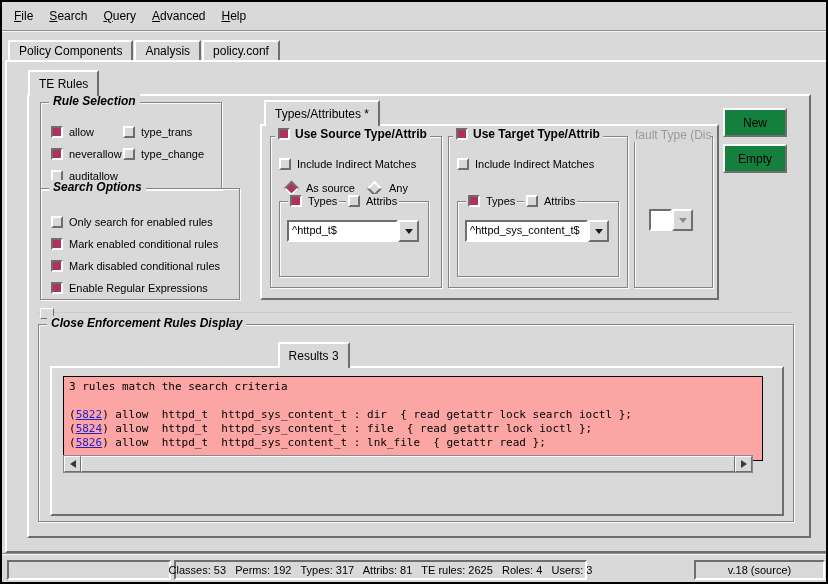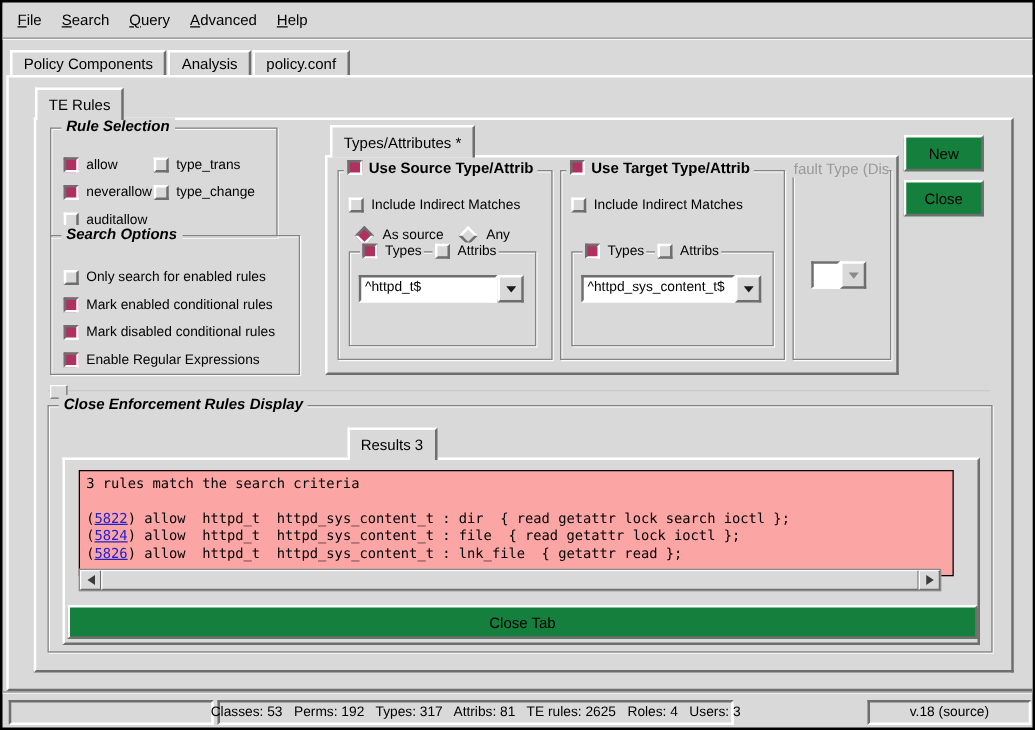--- a/index.html
+++ b/index.html
@@ -225,21 +225,21 @@
     <span class="group-label-disabled">fault Type (Disa</span>
     <div class="combo" style="left:14px;top:72px;width:44px;">
       <span class="combo-entry"></span>
       <span class="combo-btn">
           <span class="arr-down dis"></span>
         </span>
     </div>
   </div>
 
   <div class="button" style="left:721px;top:106px;width:60px;height:25px;">New</div>
-  <div class="button" style="left:721px;top:142px;width:60px;height:25px;">Close</div>
+  <div class="button" style="left:721px;top:142px;width:60px;height:25px;">Empty</div>
 
   <div class="sash-line" style="left:36px;top:310px;width:754px;"></div>
   <div class="sash" style="left:38px;top:306px;width:12px;height:9px;"></div>
 
   <div class="group etched" style="left:36px;top:322px;width:754px;height:196px;">
     <span class="group-label">Close Enforcement Rules Display</span>
   </div>
 
   <div class="tab-row" style="left:50px;top:340px;">
     <div class="tab">Empty Tab</div>
@@ -260,20 +260,19 @@
   <div class="hscroll" style="left:61px;top:453px;width:688px;height:16px;">
     <span class="scroll-arrow">
         <span class="tri-left"></span>
       </span>
     <span class="scroll-thumb"></span>
     <span class="scroll-arrow">
         <span class="tri-right"></span>
       </span>
   </div>
 
-  <div class="button" style="left:52px;top:482px;width:724px;height:23px;">Close Tab</div>
 
   <div class="status-divider" style="top:551px;"></div>
   <div class="status-box" style="left:5px;top:558px;width:164px;"></div>
   <div class="status-box" style="left:172px;top:558px;width:413px;">Classes: 53   Perms: 192   Types: 317   Attribs: 81   TE rules: 2625   Roles: 4   Users: 3</div>
   <div class="status-box" style="left:692px;top:558px;width:131px;">v.18 (source)</div>
 
 </div>
 
 </body></html>

